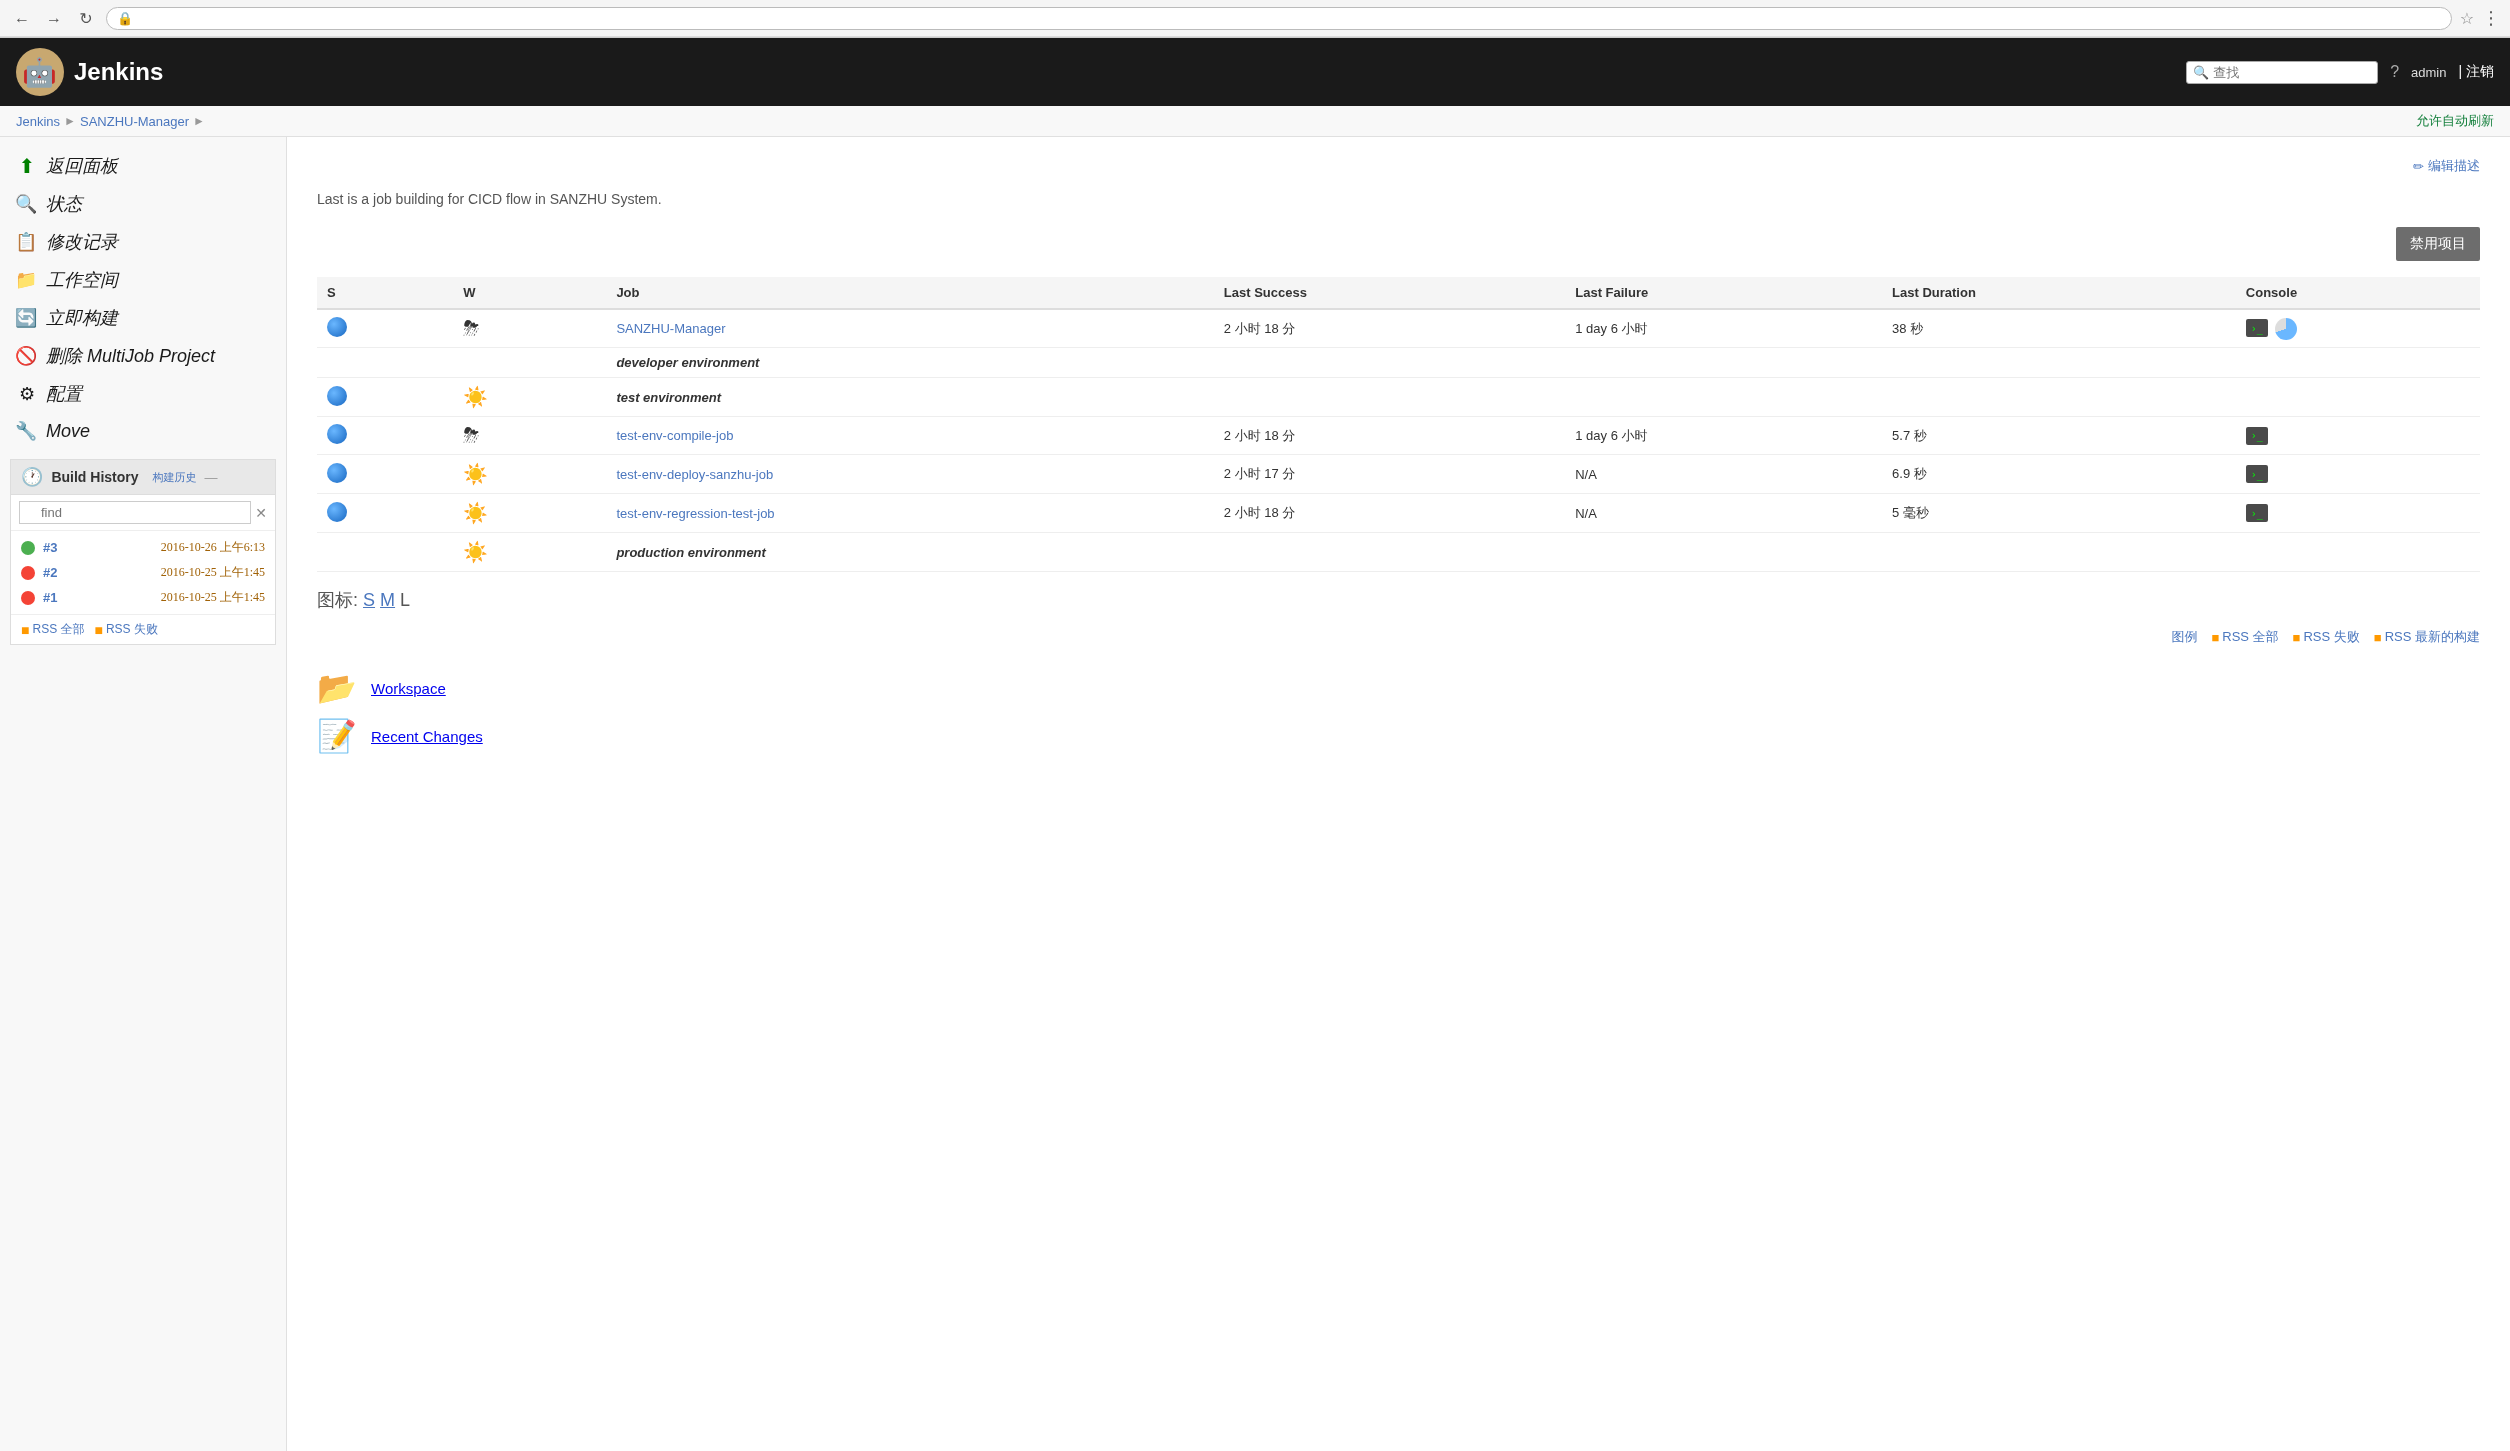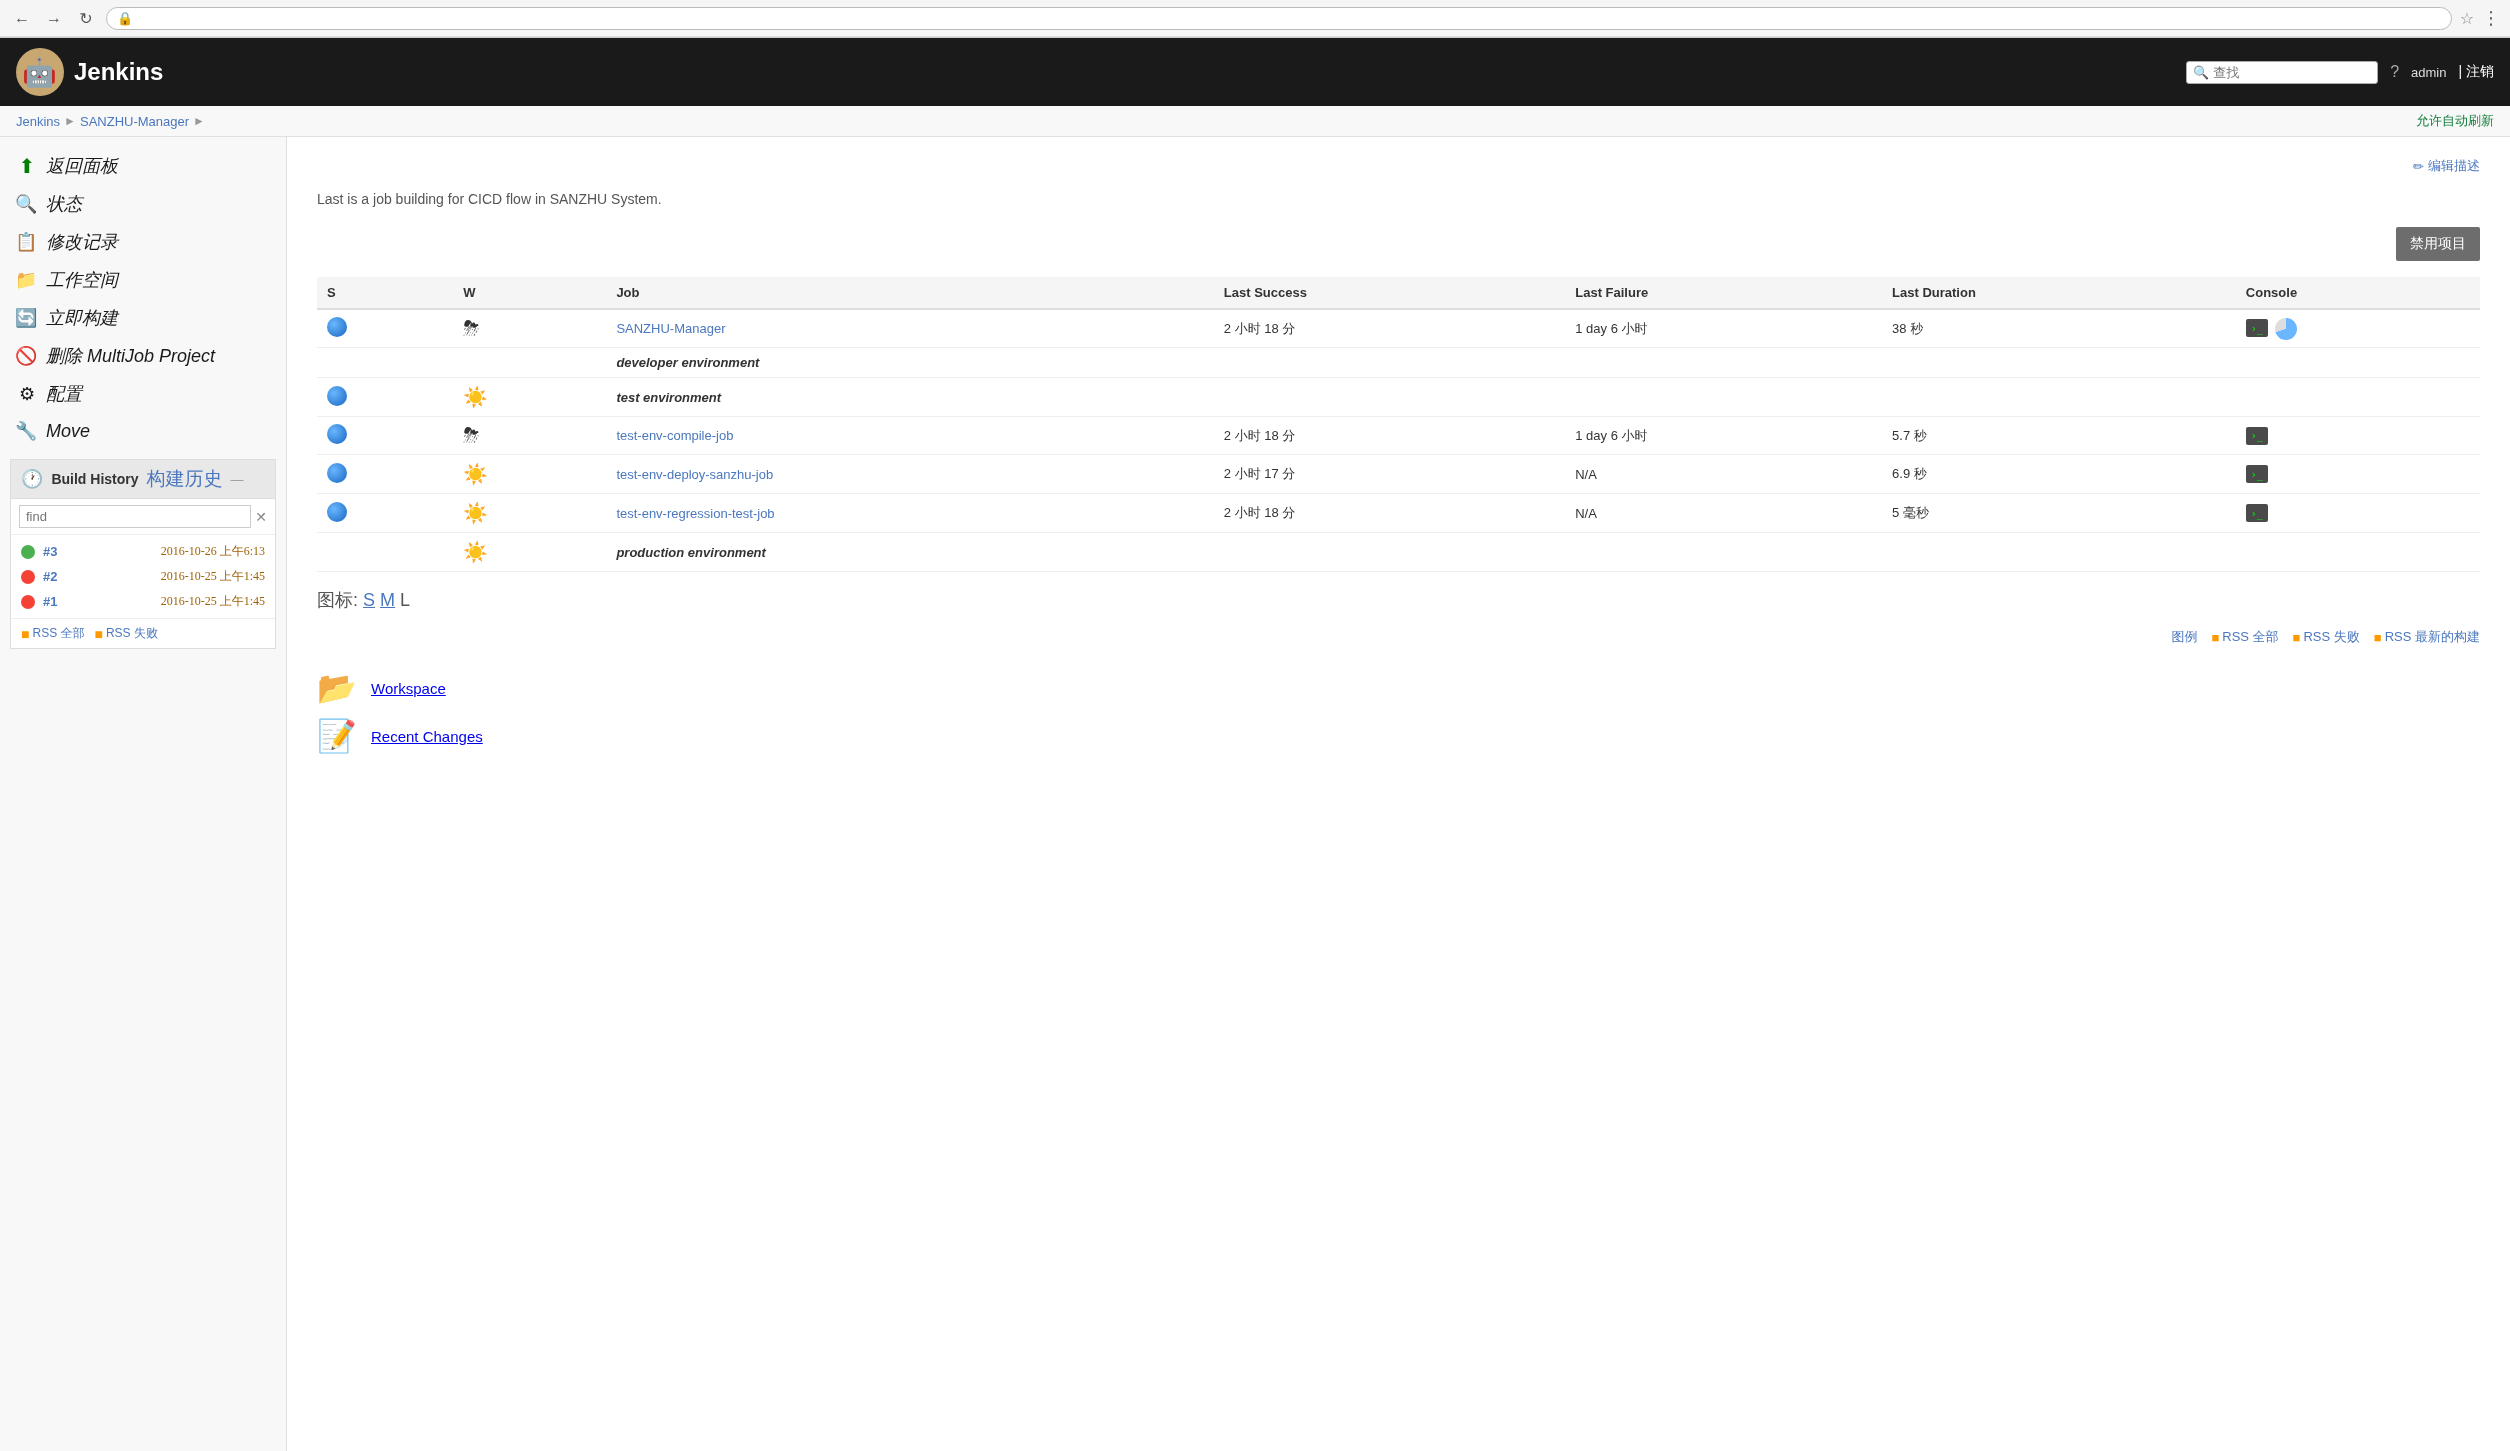--- a/index.html
+++ b/index.html
@@ -154,32 +154,32 @@
     .build-history-header {
       background: #e8e8e8;
       padding: 6px 10px;
       display: flex;
       align-items: center;
       gap: 8px;
       border-bottom: 1px solid #ddd;
     }
     .build-history-icon { font-size: 18px; }
     .build-history-title { font-weight: bold; font-size: 14px; }
-    .build-history-link { color: #4b77be; text-decoration: none; font-size: 19px; margin-left: 0; }
+    .build-history-link { color: #4b77be; text-decoration: none; font-size: 11px; margin-left: 6px; }
     .build-history-dash { color: #999; }
     .build-history-search {
       padding: 6px 8px;
       border-bottom: 1px solid #eee;
       display: flex;
       gap: 4px;
     }
     .build-history-search input {
       flex: 1;
       border: 1px solid #ccc;
-      padding: 3px 6px;
+      padding: 3px 21px;
       font-size: 13px;
       outline: none;
     }
     .build-history-search-clear {
       border: none; background: none; cursor: pointer; color: #888; font-size: 14px;
     }
     .build-history-list { padding: 4px 0; }
     .build-row {
       display: flex;
       align-items: center;

